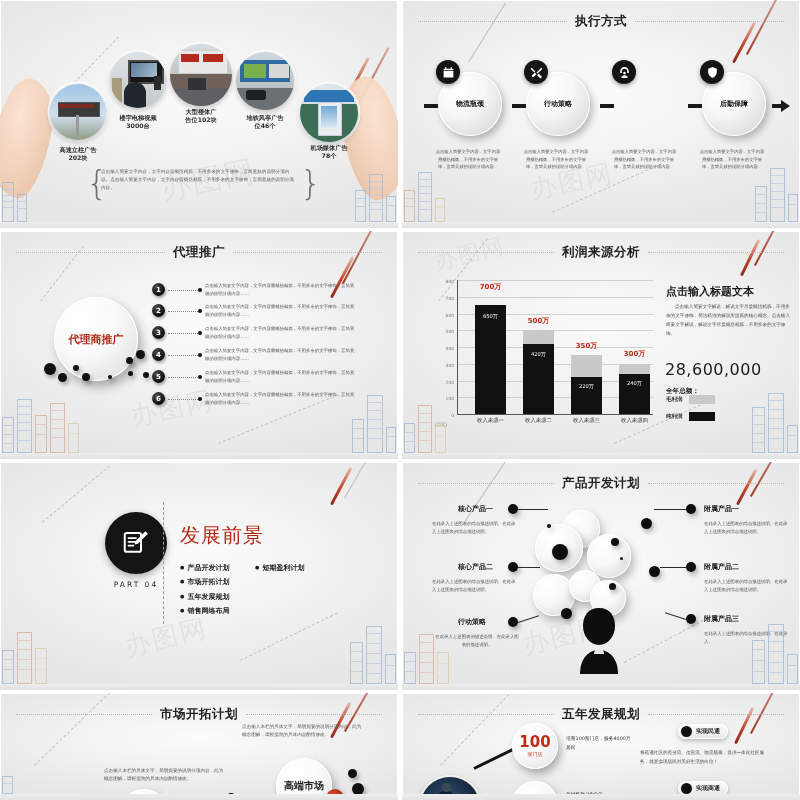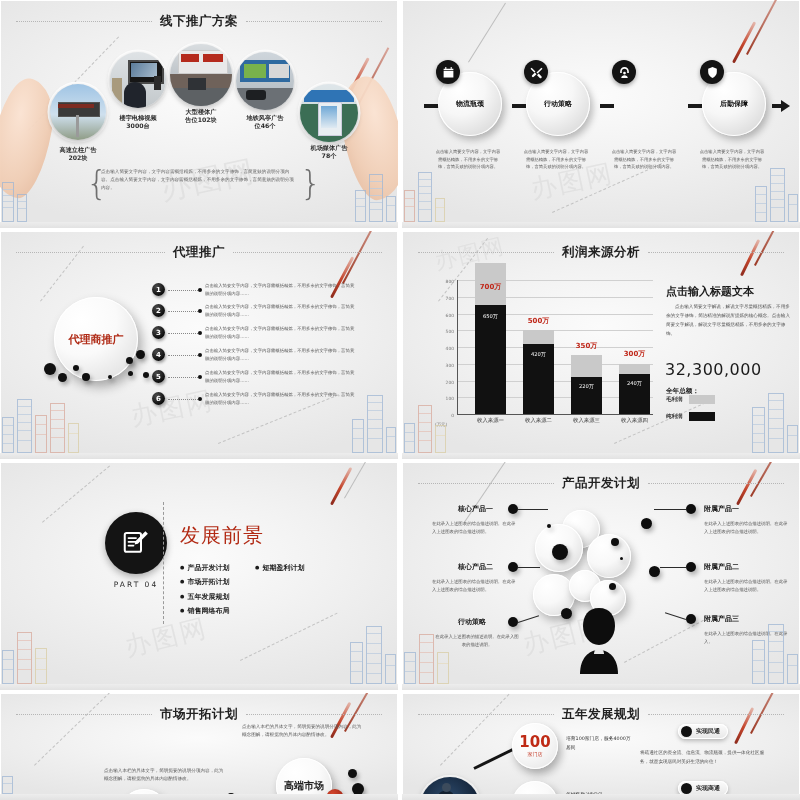--- a/index.html
+++ b/index.html
@@ -170,25 +170,20 @@
   <div class="slide" style="left:0;top:0;width:398px;height:228px;">
     <div class="wm" style="left:160px;top:160px;transform:rotate(-12deg);font-size:30px;">办图网</div>
 
     <div class="diag d-greyd" style="left:28px;top:130px;width:130px;transform:rotate(-46deg);"></div>
     <div class="diag d-red" style="left:338px;top:112px;width:62px;transform:rotate(-62deg);"></div>
     <div class="diag d-thin-red" style="left:350px;top:118px;width:80px;transform:rotate(-62deg);"></div>
 
     <div class="hand" style="left:-6px;top:78px;width:56px;height:120px;transform:rotate(10deg);"></div>
     <div class="hand" style="left:344px;top:76px;width:58px;height:124px;transform:rotate(-10deg) scaleX(-1);"></div>
 
-    <div class="tbar">
-      <span class="dot"></span>
-      <span class="ttl">线下推广方案</span>
-      <span class="dot"></span>
-    </div>
 
     <div class="ph" style="left:50px;top:84px;width:56px;height:56px;">
       <div class="sky" style="background:linear-gradient(#9fc4e4,#cfe0ee 55%,#8f9c86);"></div>
       <div style="position:absolute;left:8px;top:18px;width:40px;height:13px;background:#3a3a3a;border:1px solid #555;"></div>
       <div style="position:absolute;left:8px;top:20px;width:36px;height:4px;background:#7d2b22;"></div>
       <div style="position:absolute;left:26px;top:31px;width:3px;height:22px;background:#9a9a9a;"></div>
     </div>
 
     <div class="ph" style="left:110px;top:52px;width:56px;height:56px;">
       <div class="sky" style="background:linear-gradient(#dfe3e6,#c3c8cb);"></div>
@@ -282,20 +277,25 @@
   </div>
 
   <div class="slide" style="left:402px;top:0;width:398px;height:228px;">
     <div class="wm" style="left:128px;top:164px;transform:rotate(-12deg);">办图网</div>
 
     <div class="diag d-grey" style="left:66px;top:62px;width:70px;transform:rotate(-58deg);"></div>
     <div class="diag d-red" style="left:330px;top:62px;width:46px;transform:rotate(-62deg);"></div>
     <div class="diag d-thin-red" style="left:344px;top:54px;width:72px;transform:rotate(-62deg);"></div>
     <div class="diag d-greyd" style="left:150px;top:212px;width:120px;transform:rotate(-24deg);"></div>
 
+    <div class="tbar">
+      <span class="dot"></span>
+      <span class="ttl">执行方式</span>
+      <span class="dot"></span>
+    </div>
 
     <div class="arrowseg" style="left:22px;top:104px;width:16px;"></div>
     <div class="arrowseg" style="left:110px;top:104px;width:14px;"></div>
     <div class="arrowseg" style="left:198px;top:104px;width:14px;"></div>
     <div class="arrowseg" style="left:286px;top:104px;width:14px;"></div>
     <div class="arrowseg" style="left:370px;top:104px;width:10px;"></div>
     <div class="arrowhead" style="left:379px;top:100px;"></div>
 
     <div class="ecirc" style="left:36px;top:72px;">
       <div class="lab">物流瓶颈</div>
@@ -512,21 +512,21 @@
         </div>
       <div class="grid" style="top:117.25px;">
           <span class="ytick">100</span>
         </div>
       <div class="grid" style="top:134px;border-top:1px solid #555;">
           <span class="ytick">0</span>
         </div>
       <div style="position:absolute;left:0;top:0;bottom:0;border-left:1px solid #555;"></div>
       <div class="ytick" style="left:-22px;top:142px;transform:none;">(万元)</div>
 
-      <div class="bar" style="left:18px;width:31px;height:151px;">
+      <div class="bar" style="left:18px;width:31px;height:100px;">
         <div class="gross" style="top:0;bottom:108.9px;"></div>
         <div class="net" style="height:108.9px;"></div>
         <div class="netlab" style="bottom:94px;">650万</div>
         <div class="toplab" style="bottom:122px;">700万</div>
         <div class="xlab">收入来源一</div>
       </div>
 
       <div class="bar" style="left:66px;width:31px;height:83.75px;">
         <div class="gross" style="top:0;bottom:70.35px;"></div>
         <div class="net" style="height:70.35px;"></div>
@@ -548,21 +548,21 @@
         <div class="net" style="height:40.2px;"></div>
         <div class="netlab" style="bottom:27px;">240万</div>
         <div class="toplab" style="bottom:55px;">300万</div>
         <div class="xlab">收入来源四</div>
       </div>
     </div>
 
     <div class="rtitle" style="left:264px;top:53px;">点击输入标题文本</div>
     <div class="rbody" style="left:264px;top:72px;width:126px;">点击输入简要文字解说，解说文字尽量概括精炼，不用多余的文字修饰，简洁精准的解说所提炼的核心概念。点击输入简要文字解说，解说文字尽量概括精炼，不用多余的文字修饰。</div>
     <div class="rtot" style="left:264px;top:120px;margin-top:36px;">全年总额：</div>
-    <div class="rnum" style="left:263px;top:129px;">32,300,000</div>
+    <div class="rnum" style="left:263px;top:129px;">28,600,000</div>
 
     <div class="lg" style="left:264px;top:164px;">
       <span>毛利润</span>
       <b style="background:#c9c9c9;"></b>
     </div>
     <div class="lg" style="left:264px;top:181px;">
       <span>纯利润</span>
       <b style="background:#111;"></b>
     </div>
 

